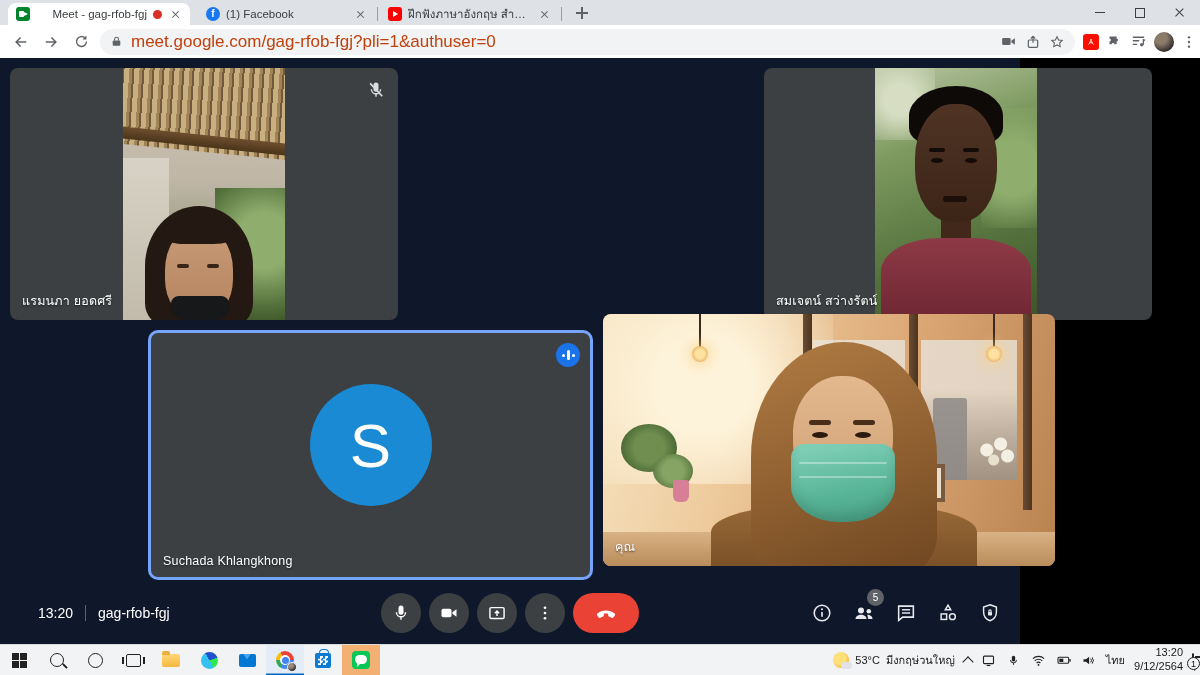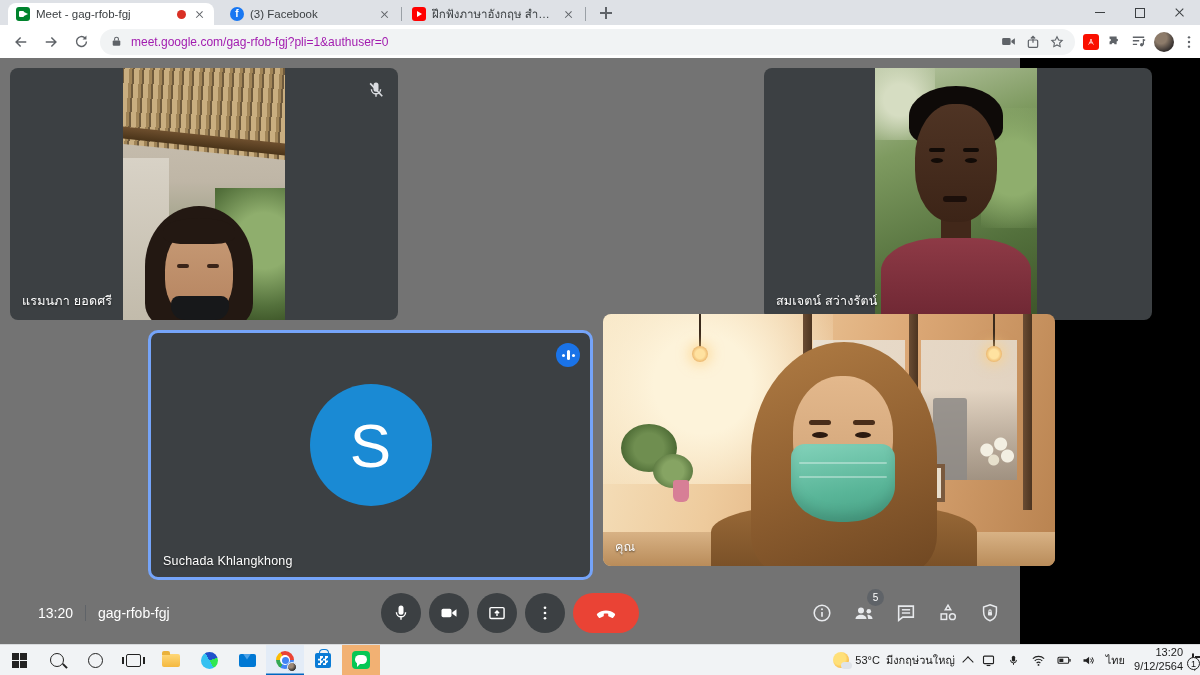--- a/index.html
+++ b/index.html
@@ -40,28 +40,28 @@
   .winbtn.max:before { content:""; position:absolute; left:15px; top:8px; width:8px; height:8px; border:1.3px solid #3c4043; }
   .winbtn.cls:before,.winbtn.cls:after { content:""; position:absolute; left:14px; top:12px; width:11px; height:1.4px; background:#3c4043; }
   .winbtn.cls:before { transform:rotate(45deg);} .winbtn.cls:after { transform:rotate(-45deg);}
 
   .toolbar { position:absolute; top:25px; left:0; width:1200px; height:33px; background:#fff;
     display:flex; align-items:center; }
   .navicons { display:flex; align-items:center; gap:4px; padding-left:8px; }
   .icon-btn { width:26px; height:26px; display:flex; align-items:center; justify-content:center; }
   .omnibox { margin-left:6px; width:975px; height:26px; background:#f1f3f4; border-radius:14px;
     display:flex; align-items:center; padding:0 10px; gap:8px; }
-  .omnibox .url { font-size:12px; color:#a21caf; flex:1; white-space:nowrap; overflow:hidden; }
+  .omnibox .url { font-size:17px; color:#c2410c; flex:1; white-space:nowrap; overflow:hidden; }
   .ext-area { display:flex; align-items:center; gap:7px; margin-left:8px; }
   .adobe { width:16px; height:16px; background:#fa0f00; border-radius:3px; display:flex; align-items:center; justify-content:center; }
   .avatar-toolbar { width:20px; height:20px; border-radius:50%;
     background:radial-gradient(circle at 35% 30%, #8d7b6a 0 30%, #3a3432 70%, #141210); }
 
   
-  .meet { position:absolute; top:58px; left:0; width:1020px; height:586px; background:#737373; }
+  .meet { position:absolute; top:58px; left:0; width:1020px; height:586px; background:#0f172a; }
   .tile { position:absolute; background:#3c4043; border-radius:8px; overflow:hidden; }
   .tile .name { position:absolute; left:12px; bottom:9px; color:#fff; font-size:12.5px;
     letter-spacing:.2px; text-shadow:0 1px 2px rgba(0,0,0,.6); z-index:6; }
   .t1 { left:10px; top:10px; width:388px; height:252px; }
   .t2 { left:406px; top:10px; width:388px; height:252px; }
   .t3 { left:764px; top:10px; width:388px; height:252px; }
   .t4 { left:148px; top:272px; width:445px; height:250px; border:3px solid #75a4f9; border-radius:10px; }
   .t5 { left:603px; top:256px; width:452px; height:252px; }
 
   .muted-mic { position:absolute; top:12px; right:12px; z-index:6; }
@@ -249,29 +249,29 @@
     background:#f1f3f5; border:1.2px solid #222; font-size:9px; display:flex; align-items:center;
     justify-content:center; color:#111; }
   .tray-wrap { position:relative; }
 </style>
 </head>
 <body>
 
 <div class="screen">
 
   <div class="tabstrip">
-    <div class="tab active" style="width:206px; margin-left:8px;">
+    <div class="tab active" style="width:182px; margin-left:8px;text-align:right;">
       <span class="favicon fav-meet"></span>
       <span class="title">Meet - gag-rfob-fgj</span>
       <span class="rec-dot"></span>
       <span class="tab-close"></span>
     </div>
     <div class="tab" style="width:177px; margin-left:8px;">
       <span class="favicon fav-fb">f</span>
-      <span class="title">(3) Facebook</span>
+      <span class="title">(1) Facebook</span>
       <span class="tab-close"></span>
     </div>
     <span class="tab-sep"></span>
     <div class="tab" style="width:179px;">
       <span class="favicon fav-yt"></span>
       <span class="title">ฝึกฟังภาษาอังกฤษ สำหรับผู้เริ่มต้น ในช</span>
       <span class="tab-close"></span>
     </div>
     <span class="tab-sep"></span>
     <div class="newtab"></div>

